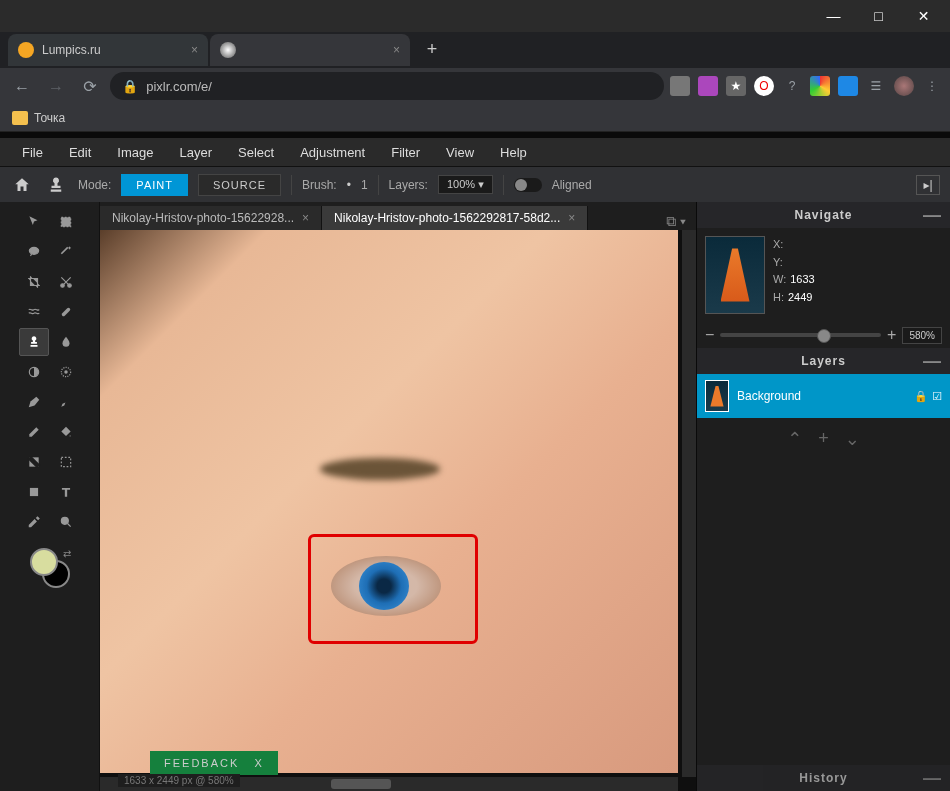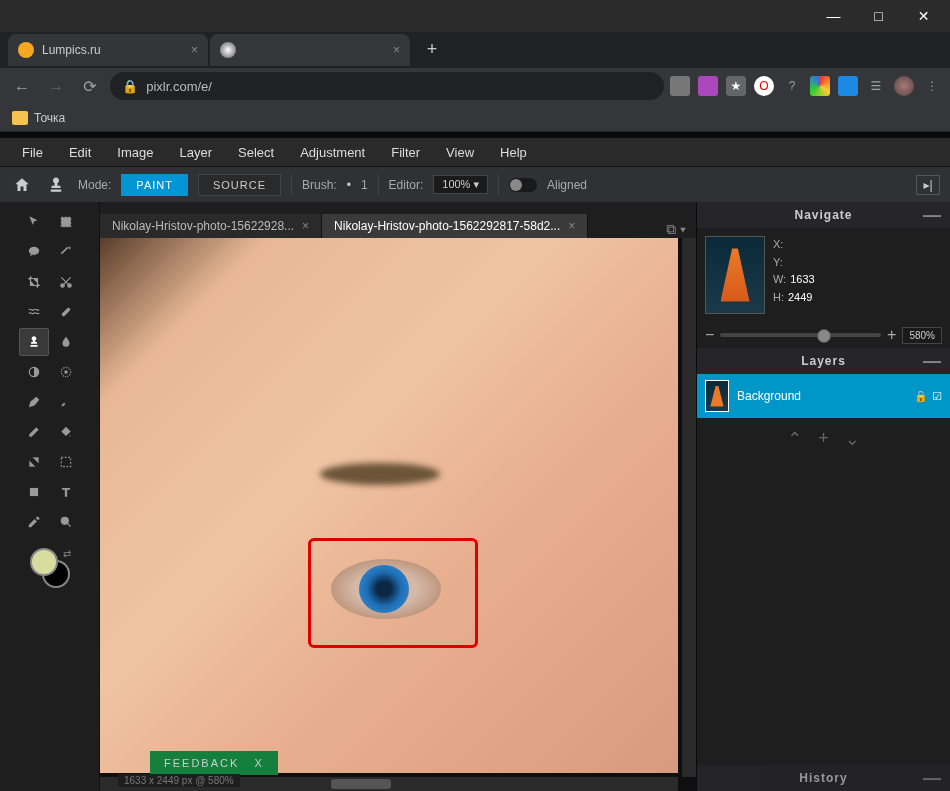--- a/index.html
+++ b/index.html
@@ -46,21 +46,21 @@
 .tool-panel { width: 100px; background: #1e1e1e; display: flex; flex-direction: column; padding: 6px 0; border-right: 1px solid #111; }
 .tool-row { display: flex; justify-content: center; gap: 2px; height: 30px; }
 .tool { width: 30px; height: 28px; display: flex; align-items: center; justify-content: center; color: #999; font-size: 16px; }
 .tool.active { background: #3a3a3a; color: #fff; border: 1px solid #555; border-radius: 2px; }
 .color-swatch { margin: 10px auto; position: relative; width: 40px; height: 40px; }
 .swatch-fg { width: 28px; height: 28px; border-radius: 50%; background: #d8dd9f; border: 2px solid #888; position: absolute; top: 0; left: 0; z-index: 2;}
 .swatch-bg { width: 28px; height: 28px; border-radius: 50%; background: #000; border: 2px solid #888; position: absolute; bottom: 0; right: 0;}
 .swap-arrow { position: absolute; top: 0; right: -2px; font-size: 10px; color: #888;}
 
 .canvas-area { flex: 1; background: #1e1e1e; display: flex; flex-direction: column; position: relative; }
-.doc-tabs { height: 36px; background: #1e1e1e; display: flex; align-items: flex-end; }
+.doc-tabs { height: 28px; background: #1e1e1e; display: flex; align-items: flex-end; }
 .doc-tab { padding: 5px 12px; font-size: 12px; color: #bbb; background: #2a2a2a; border-right: 1px solid #111; display: flex; align-items: center; }
 .doc-tab.active { background: #3a3a3a; color: #fff; }
 .doc-tab .close { margin-left: 8px; color: #888; }
 .layout-opts { margin-left: auto; padding: 0 10px; color: #888; font-size: 14px;}
 
 .canvas-viewport { flex: 1; background: #0f0f0f; position: relative; overflow: hidden; }
 .canvas-image { position: absolute; top: 0; left: 0; right: 18px; bottom: 18px; overflow: hidden; }
 .face-img { width: 100%; height: 100%; background: linear-gradient(135deg, #5a3e2a 0%, #e8b896 15%, #efc4a3 40%, #e8b090 60%, #d89a7e 100%); position: relative; filter: blur(0.5px); }
 .face-img::before { content:""; position:absolute; top: 42%; left: 38%; width: 120px; height: 22px; background: #6b5438; border-radius: 50%; filter: blur(3px);} 
 .eye-area { position: absolute; top: 60%; left: 40%; width: 110px; height: 60px; }
@@ -173,21 +173,21 @@
         </svg>
     </div>
     <span class="mode-label">Mode:</span>
     <button class="mode-btn active">PAINT</button>
     <button class="mode-btn">SOURCE</button>
     <div class="tb-sep"></div>
     <span class="mode-label">Brush:</span>
     <span style="color:#ccc;font-size:12px">•</span>
     <span class="mode-label">1</span>
     <div class="tb-sep"></div>
-    <span class="mode-label">Editor:</span>
+    <span class="mode-label">Layers:</span>
     <div class="opacity-box">100% ▾</div>
     <div class="tb-sep"></div>
     <div class="toggle"></div>
     <span class="mode-label">Aligned</span>
     <div class="expand-btn">▸|</div>
   </div>
 
   <div class="main-area">
 
     <div class="tool-panel">

